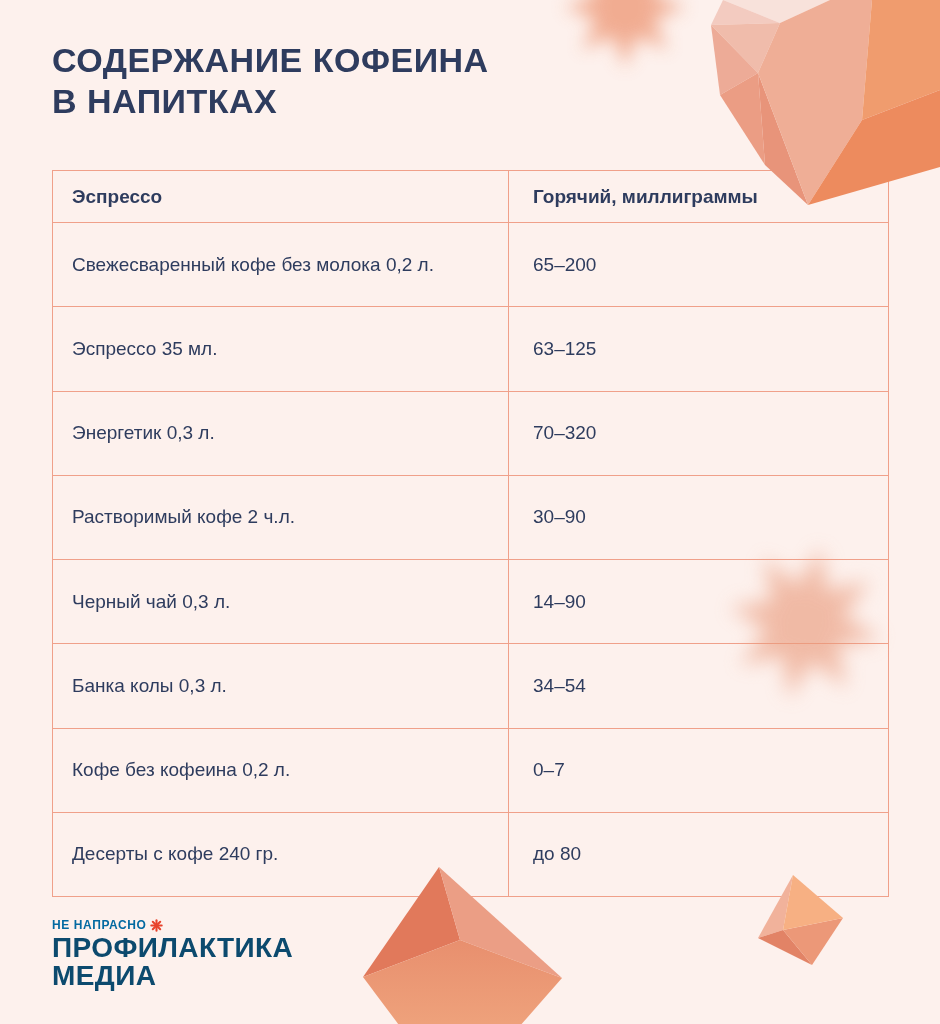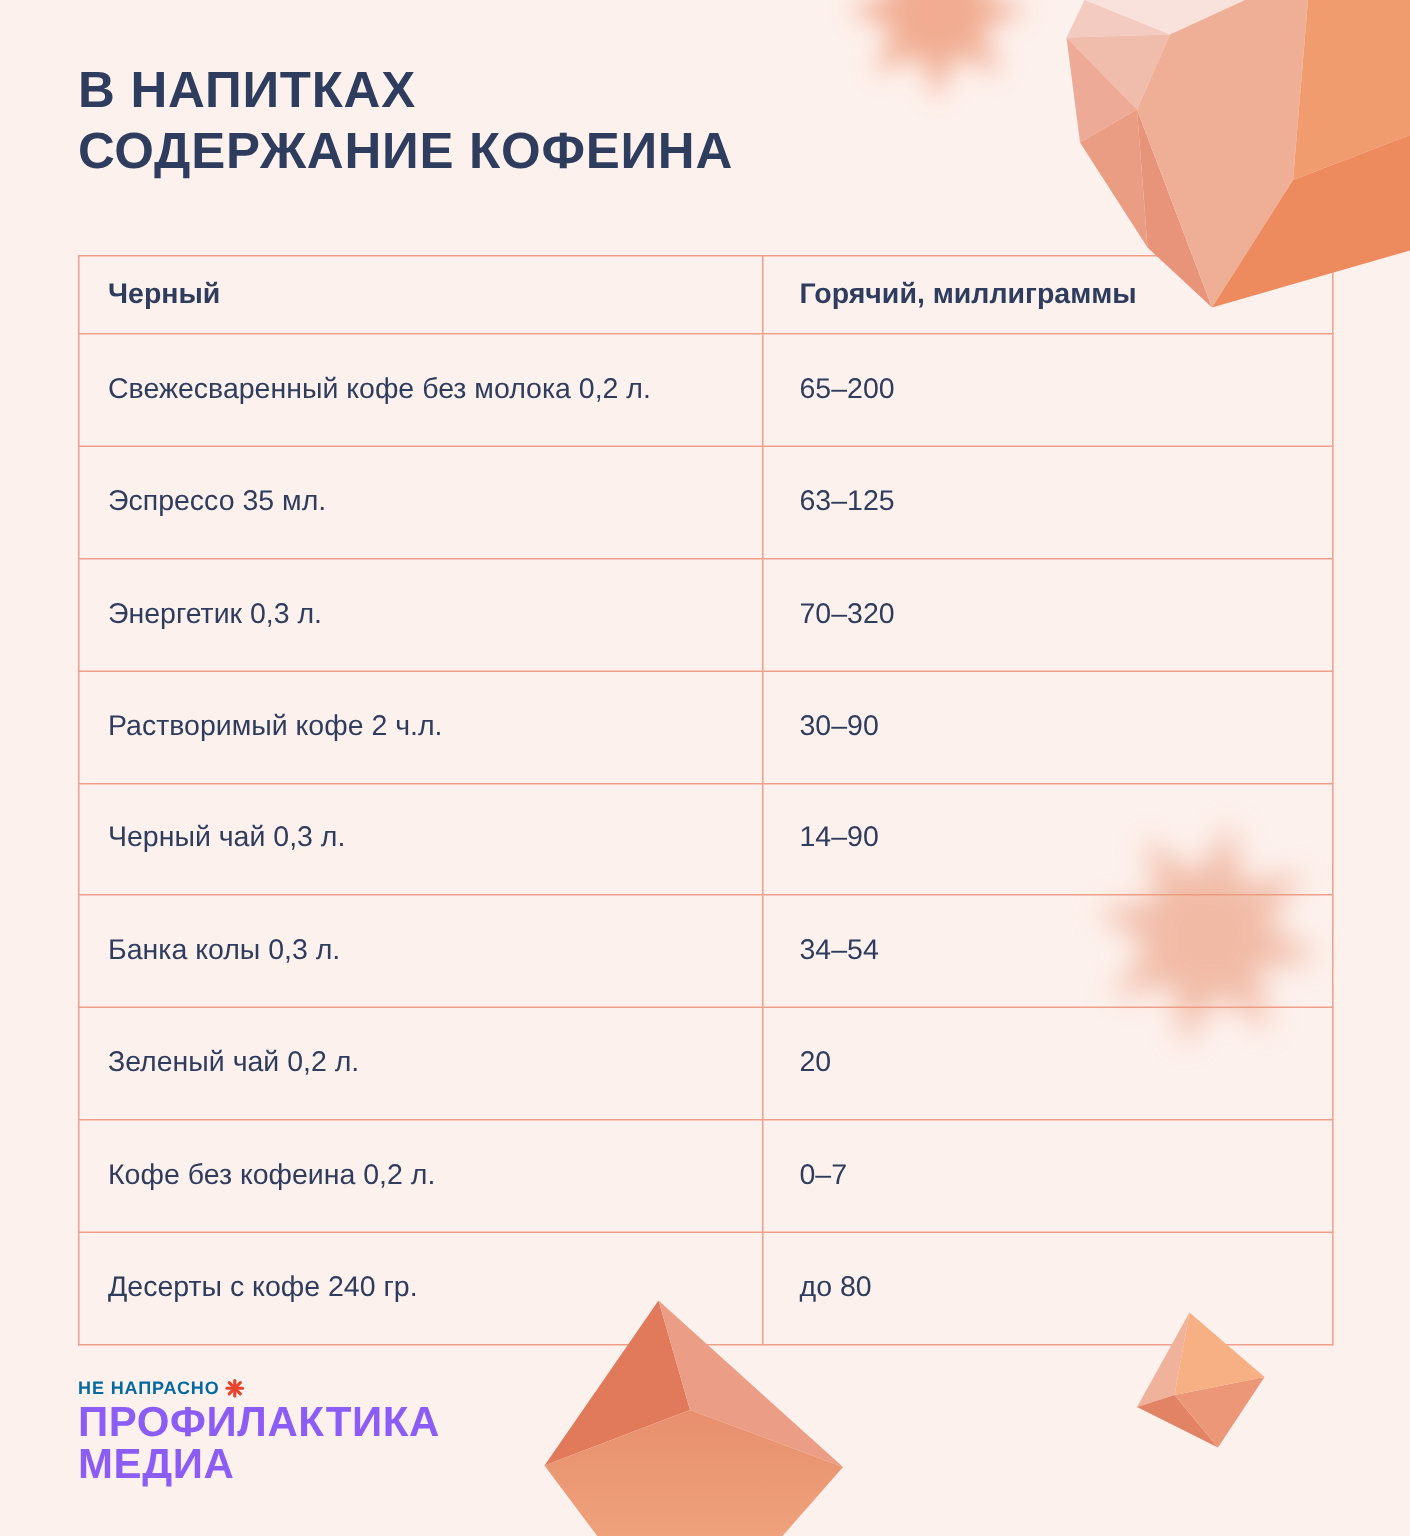--- a/index.html
+++ b/index.html
@@ -47,21 +47,21 @@
   .caffeine-table th.cell-mg,.caffeine-table td.cell-mg{padding:0 10px 0 24px;}
   
   .logo{position:absolute;left:52px;top:918px;z-index:4;}
   .logo-tagline{
     display:flex;align-items:center;gap:4px;
     color:#0369a1;font-size:12px;font-weight:bold;letter-spacing:.6px;
   }
   .logo-brand{
     margin-top:2px;
     font-size:28px;line-height:28px;font-weight:bold;letter-spacing:.4px;
-    color:#8b5cf6;
+    color:#0c4a6e;
   }
 </style>
 </head>
 <body>
 
 <div class="page">
 
   <svg class="decor flower-top" viewBox="-1.1 -1.1 2.2 2.2">
     <polygon fill="#efa081" points="1,0 0.462,0.191 0.707,0.707 0.191,0.462 0,1 -0.191,0.462 -0.707,0.707 -0.462,0.191 -1,0 -0.462,-0.191 -0.707,-0.707 -0.191,-0.462 0,-1 0.191,-0.462 0.707,-0.707 0.462,-0.191"></polygon>
   </svg>
@@ -70,21 +70,21 @@
     <polygon fill="#e9997a" points="1,0 0.462,0.191 0.707,0.707 0.191,0.462 0,1 -0.191,0.462 -0.707,0.707 -0.462,0.191 -1,0 -0.462,-0.191 -0.707,-0.707 -0.191,-0.462 0,-1 0.191,-0.462 0.707,-0.707 0.462,-0.191"></polygon>
   </svg>
 
   <table class="caffeine-table">
     <colgroup>
         <col class="col-drink">
         <col>
       </colgroup>
     <thead>
       <tr>
-        <th class="cell-drink">Черный</th>
+        <th class="cell-drink">Эспрессо</th>
         <th class="cell-mg">Горячий, миллиграммы</th>
       </tr>
     </thead>
     <tbody>
     <tr>
       <td class="cell-drink">Свежесваренный кофе без молока 0,2 л.</td>
       <td class="cell-mg">65–200</td>
     </tr>
 
     <tr>
@@ -105,24 +105,20 @@
     <tr>
       <td class="cell-drink">Черный чай 0,3 л.</td>
       <td class="cell-mg">14–90</td>
     </tr>
 
     <tr>
       <td class="cell-drink">Банка колы 0,3 л.</td>
       <td class="cell-mg">34–54</td>
     </tr>
 
-    <tr>
-      <td class="cell-drink">Зеленый чай 0,2 л.</td>
-      <td class="cell-mg">20</td>
-    </tr>
 
 
     <tr>
       <td class="cell-drink">Кофе без кофеина 0,2 л.</td>
       <td class="cell-mg">0–7</td>
     </tr>
 
     <tr>
       <td class="cell-drink">Десерты с кофе 240 гр.</td>
       <td class="cell-mg">до 80</td>
@@ -155,22 +151,22 @@
   </svg>
 
   <svg class="decor crystal-bottom-right" viewBox="0 0 110 110">
     <polygon points="48,13 13,76 38,68" fill="#f1b29b"></polygon>
     <polygon points="13,76 38,68 67,103" fill="#e28366"></polygon>
     <polygon points="38,68 67,103 98,56" fill="#ec9878"></polygon>
     <polygon points="48,13 98,56 38,68" fill="#f7b083"></polygon>
   </svg>
 
   <div class="title">
+    <div>СОДЕРЖАНИЕ КОФЕИНА</div>
     <div>В НАПИТКАХ</div>
-    <div>СОДЕРЖАНИЕ КОФЕИНА</div>
   </div>
 
   <div class="logo">
     <div class="logo-tagline">
       <span>НЕ НАПРАСНО</span>
       <svg width="13" height="13" viewBox="-10 -10 20 20">
         <g stroke="#e8432c" stroke-width="3.2" stroke-linecap="round">
           <line x1="-8" y1="0" x2="8" y2="0"></line>
           <line x1="0" y1="-8" x2="0" y2="8"></line>
           <line x1="-5.7" y1="-5.7" x2="5.7" y2="5.7"></line>

